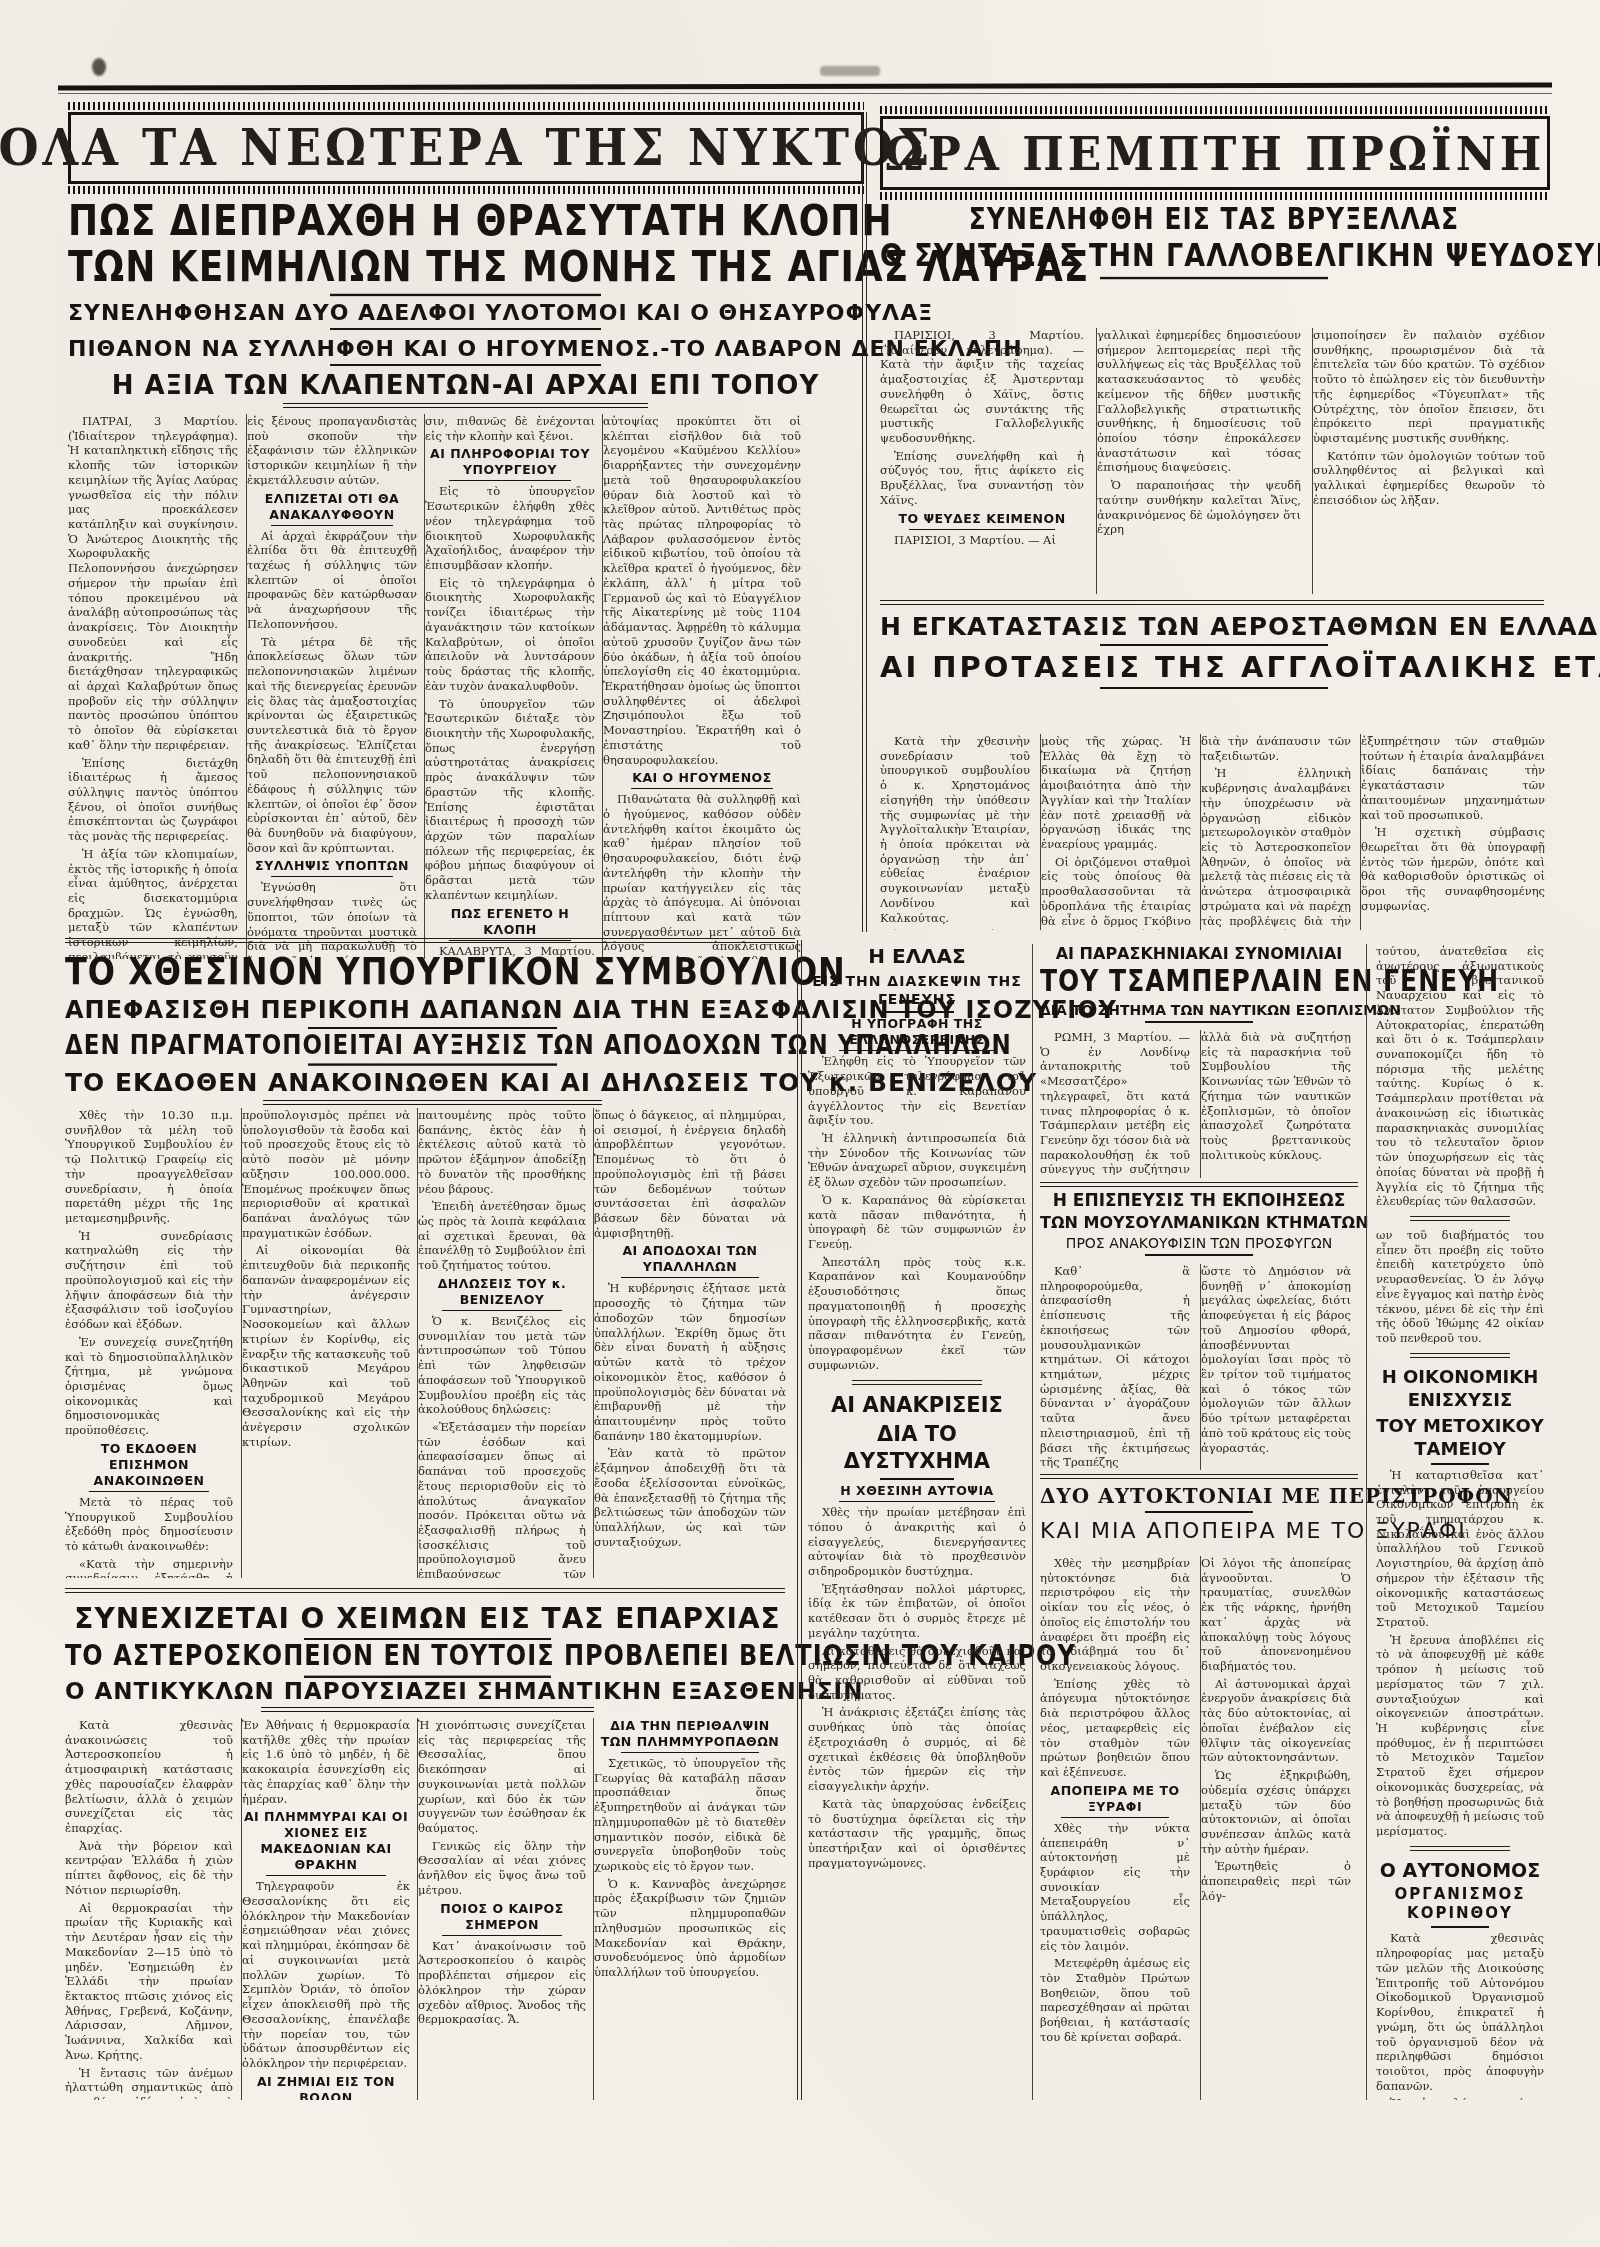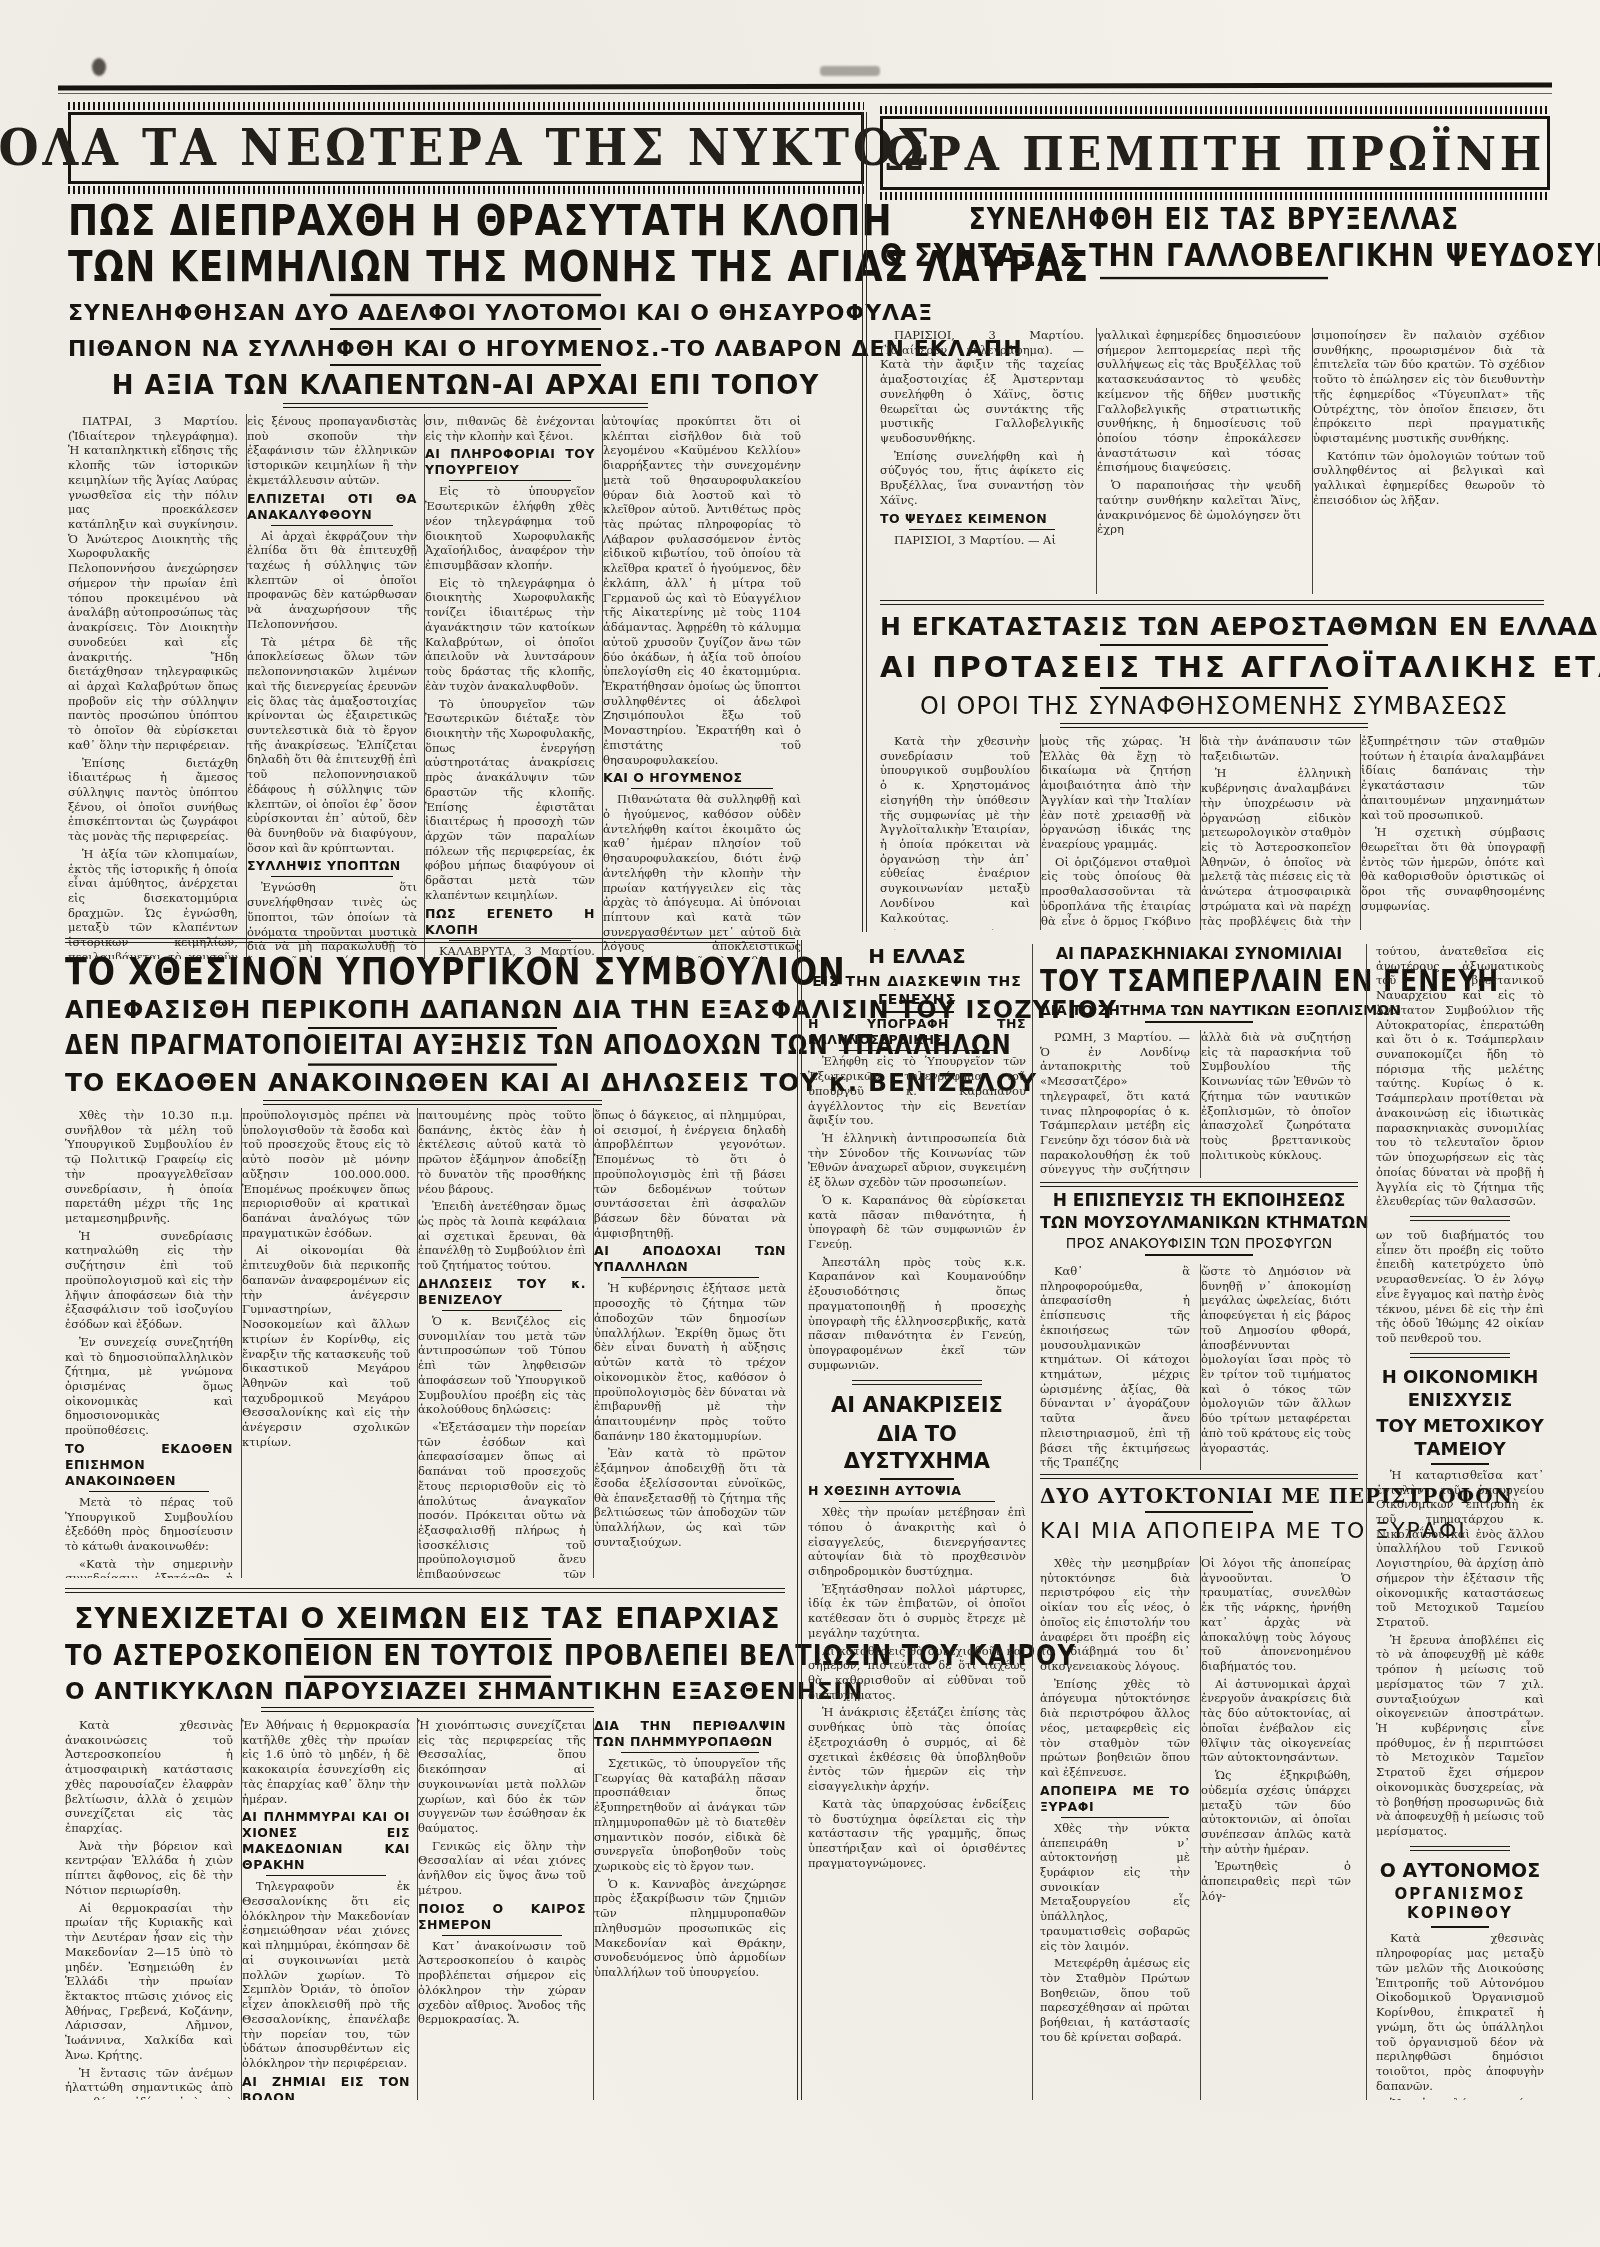--- a/index.html
+++ b/index.html
@@ -24,21 +24,21 @@
       letter-spacing:1px;white-space:nowrap;transform-origin:center;}
   .cond{transform:scaleY(1.18);}
   .hu::after{content:"";display:block;width:34%;margin:3px auto 0;border-top:2px solid #17140f;}
   .hud::after{content:"";display:block;width:46%;margin:3px auto 0;height:3px;
       border-top:1px solid #17140f;border-bottom:1px solid #17140f;}
   
   .col{position:absolute;overflow:hidden;font-size:11.5px;line-height:1.28;text-align:justify;color:#2a261f;}
   .col p{margin:0 0 3px 0;text-indent:14px;}
   .col .non{text-indent:0;}
   .bl{border-left:1px solid #47423a;padding-left:0;}
-  .sh{font-family:"DejaVu Sans",sans-serif;font-weight:bold;font-size:12.5px;
+  .sh{font-family:"DejaVu Sans",sans-serif;font-weight:bold;font-size:12.5px;text-align:center;
       margin:7px 0 5px;color:#17140f;letter-spacing:.5px;text-indent:0!important;}
   .sh::after{content:"";display:block;width:72%;margin:2px auto 0;border-top:1px solid #17140f;}
   .midh{font-family:"DejaVu Sans",sans-serif;font-weight:bold;text-align:center;color:#17140f;margin:0;text-indent:0!important;}
   .sep{width:60%;margin:7px auto;height:3px;border-top:1px solid #221e18;border-bottom:1px solid #221e18;}
   .blob{position:absolute;background:#241f18;border-radius:50%;filter:blur(1px);}
 </style>
 </head>
 <body>
 
 <div class="page">
@@ -106,21 +106,20 @@
     <p>Ὁ παραποιήσας τὴν ψευδῆ ταύτην συνθήκην καλεῖται Ἄϊνς, ἀνακρινόμενος δὲ ὡμολόγησεν ὅτι ἐχρη</p>
   </div>
   <div class="col bl" style="left:1312px;top:328px;width:232px;height:266px">
     <p class="non">σιμοποίησεν ἓν παλαιὸν σχέδιον συνθήκης, προωρισμένον διὰ τὰ ἐπιτελεῖα τῶν δύο κρατῶν. Τὸ σχέδιον τοῦτο τὸ ἐπώλησεν εἰς τὸν διευθυντὴν τῆς ἐφημερίδος «Τύγευπλατ» τῆς Οὐτρέχτης, τὸν ὁποῖον ἔπεισεν, ὅτι ἐπρόκειτο περὶ πραγματικῆς ὑφισταμένης μυστικῆς συνθήκης.</p>
     <p>Κατόπιν τῶν ὁμολογιῶν τούτων τοῦ συλληφθέντος αἱ βελγικαὶ καὶ γαλλικαὶ ἐφημερίδες θεωροῦν τὸ ἐπεισόδιον ὡς λῆξαν.</p>
   </div>
 
   <div class="hrd" style="left:880px;top:600px;width:664px"></div>
   <div class="hl hu" style="left:880px;top:612px;width:668px;font-size:25px">Η ΕΓΚΑΤΑΣΤΑΣΙΣ ΤΩΝ ΑΕΡΟΣΤΑΘΜΩΝ ΕΝ ΕΛΛΑΔΙ</div>
   <div class="hl hu" style="left:880px;top:650px;width:668px;font-size:29px;letter-spacing:3px">ΑΙ ΠΡΟΤΑΣΕΙΣ ΤΗΣ ΑΓΓΛΟΪΤΑΛΙΚΗΣ ΕΤΑΙΡΕΙΑΣ</div>
-  <div class="hl hud" style="left:880px;top:692px;width:668px;font-size:24px;font-weight:normal">ΟΙ ΟΡΟΙ ΤΗΣ ΣΥΝΑΦΘΗΣΟΜΕΝΗΣ ΣΥΜΒΑΣΕΩΣ</div>
 
   <div class="col" style="left:880px;top:734px;width:150px;height:196px">
     <p>Κατὰ τὴν χθεσινὴν συνεδρίασιν τοῦ ὑπουργικοῦ συμβουλίου ὁ κ. Χρηστομάνος εἰσηγήθη τὴν ὑπόθεσιν τῆς συμφωνίας μὲ τὴν Ἀγγλοϊταλικὴν Ἑταιρίαν, ἡ ὁποία πρόκειται νὰ ὀργανώσῃ τὴν ἀπ᾽ εὐθείας ἐναέριον συγκοινωνίαν μεταξὺ Λονδίνου καὶ Καλκούτας.</p>
     <p>Ἐπὶ τοῦ ζητήματος αὐτοῦ ἐπεσκέφθησαν ἐπανειλημμένως ἐπιτετραμμένοι τῆς ἑταιρίας τὰς ἁρμοδίας ὑπηρεσίας, καθορισθέντων τῶν ὅρων ὑπὸ τοὺς ὁποίους θὰ ἐξυπηρετοῦνται οἱ ἀεροσταθ-</p>
   </div>
   <div class="col bl" style="left:1040px;top:734px;width:150px;height:196px">
     <p class="non">μοὺς τῆς χώρας. Ἡ Ἑλλὰς θὰ ἔχῃ τὸ δικαίωμα νὰ ζητήσῃ ἀμοιβαιότητα ἀπὸ τὴν Ἀγγλίαν καὶ τὴν Ἰταλίαν ἐὰν ποτὲ χρειασθῇ νὰ ὀργανώσῃ ἰδικάς της ἐναερίους γραμμάς.</p>
     <p>Οἱ ὁριζόμενοι σταθμοὶ εἰς τοὺς ὁποίους θὰ προσθαλασσοῦνται τὰ ὑδροπλάνα τῆς ἑταιρίας θὰ εἶνε ὁ ὅρμος Γκόβινο τῆς Κερκύρας, ὁ ὅρμος εἰς</p>
   </div>
   <div class="col bl" style="left:1200px;top:734px;width:150px;height:196px">

